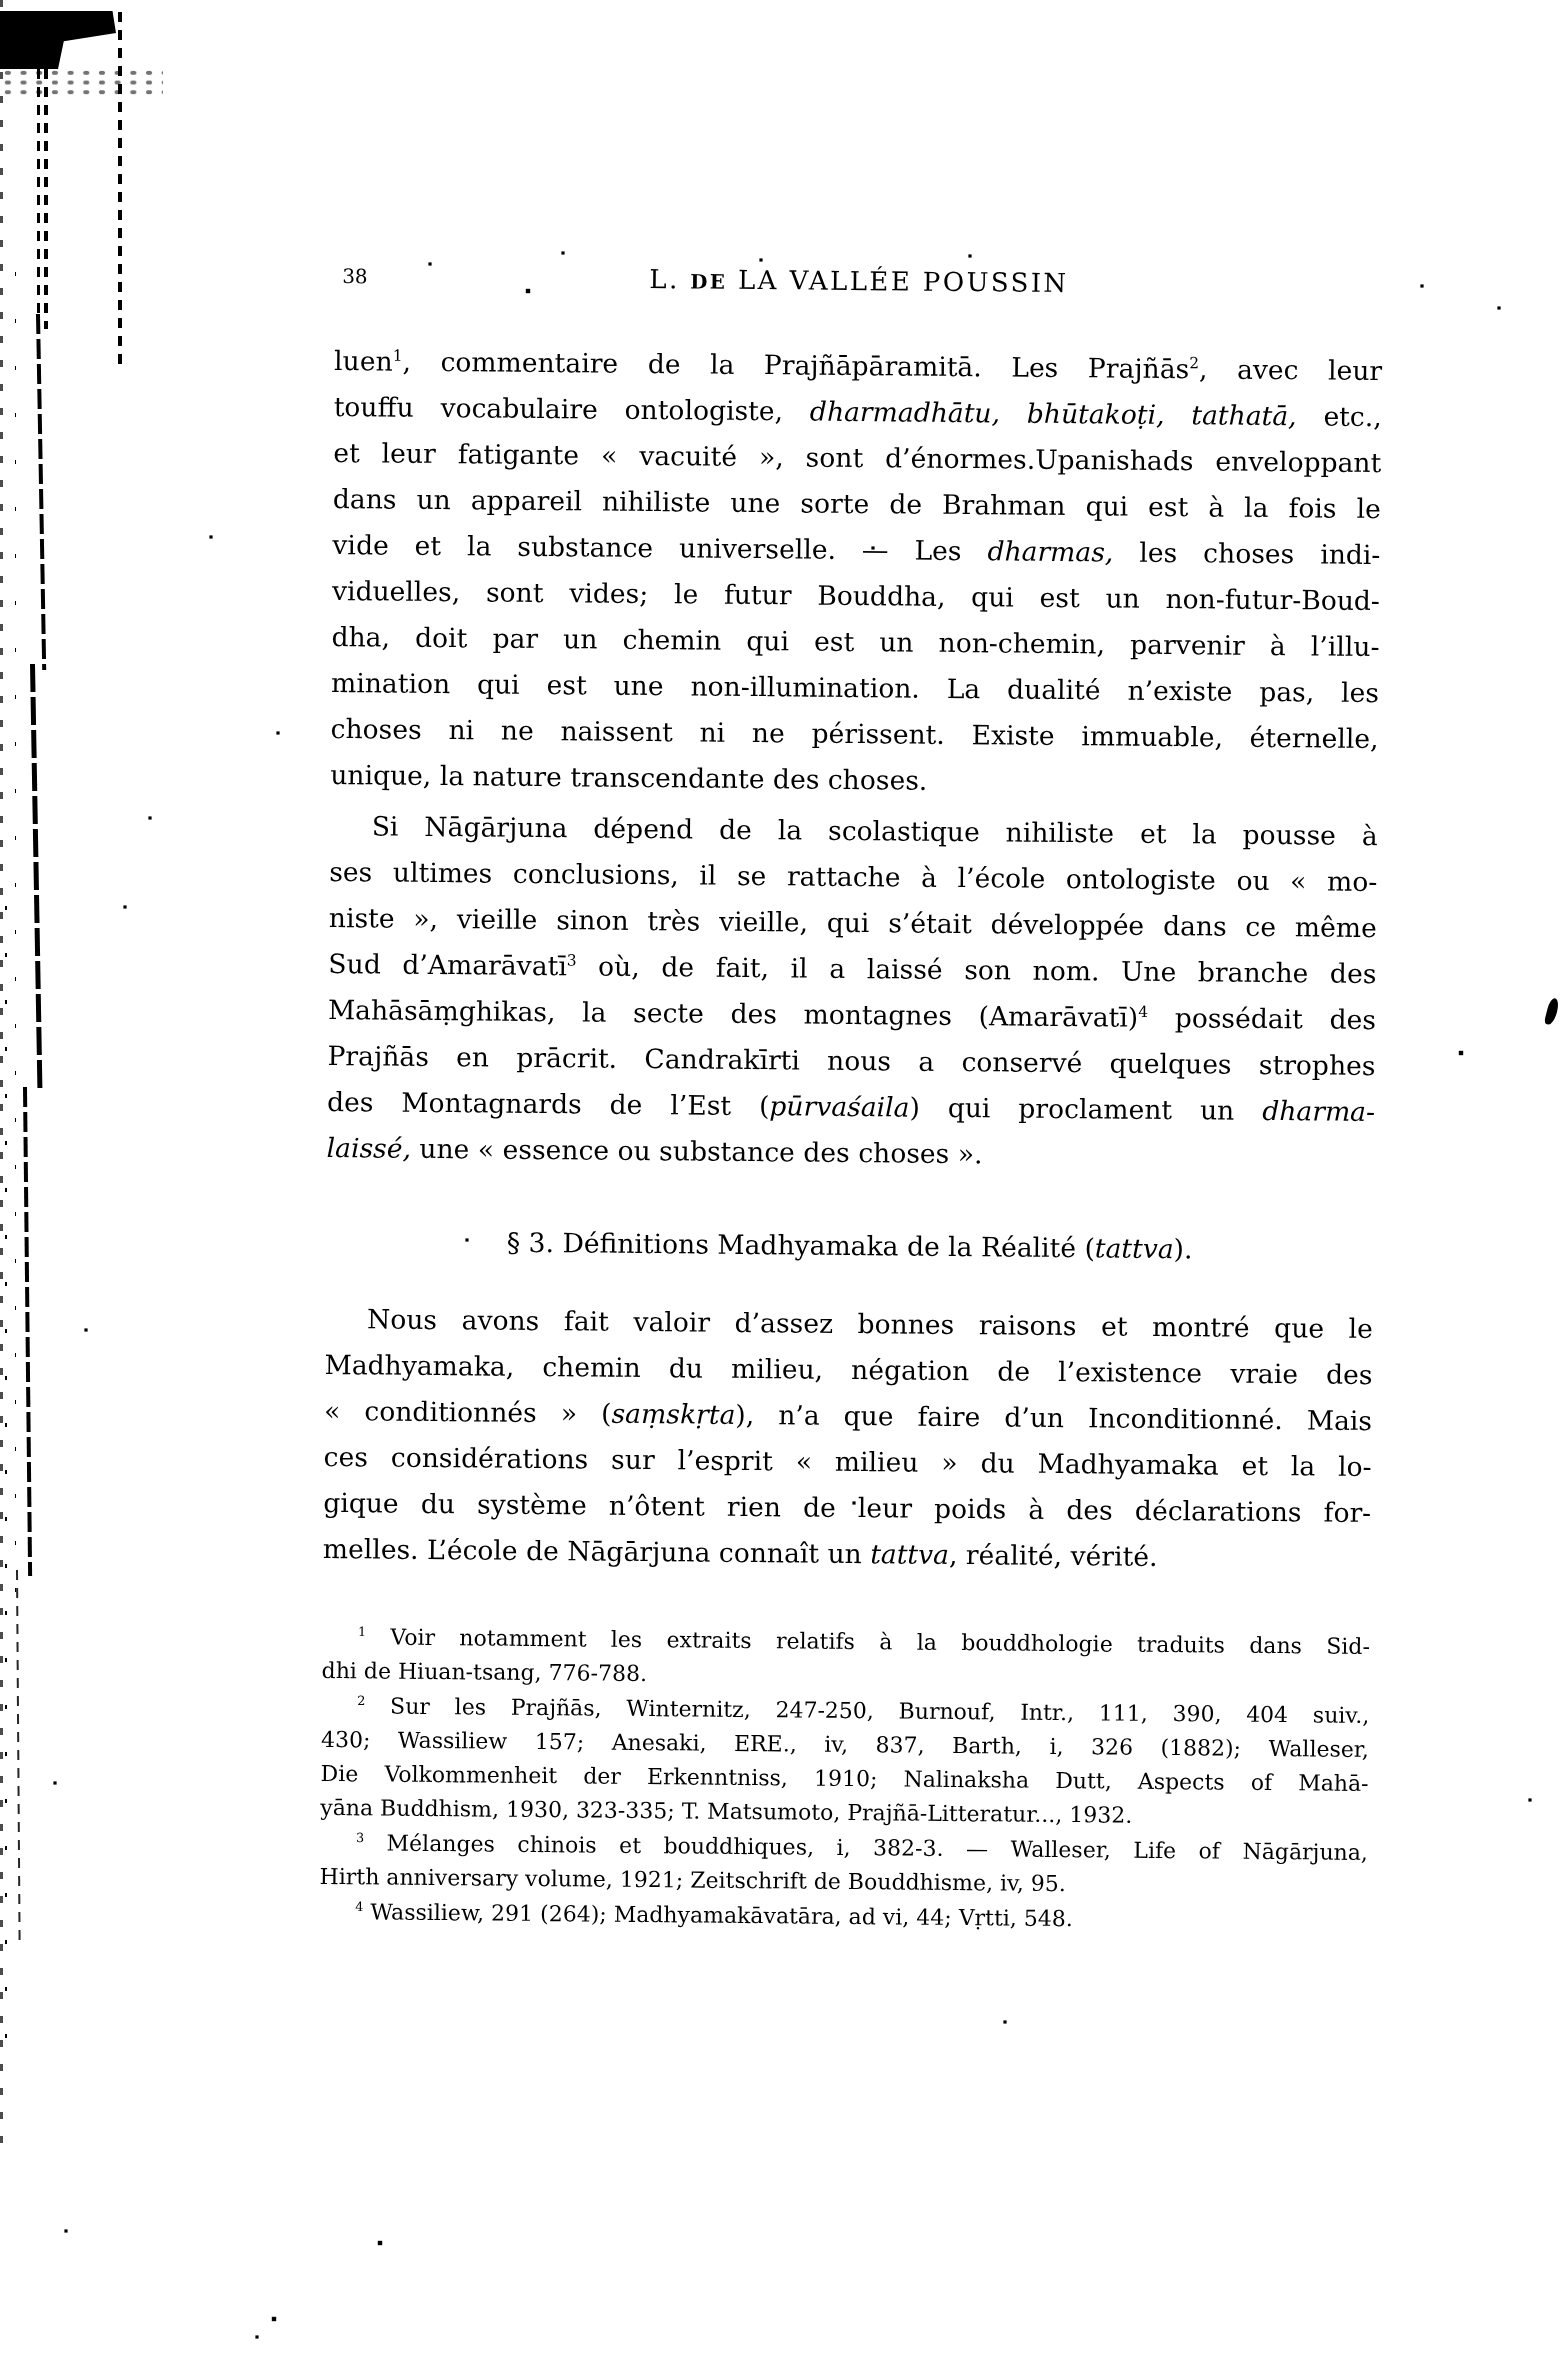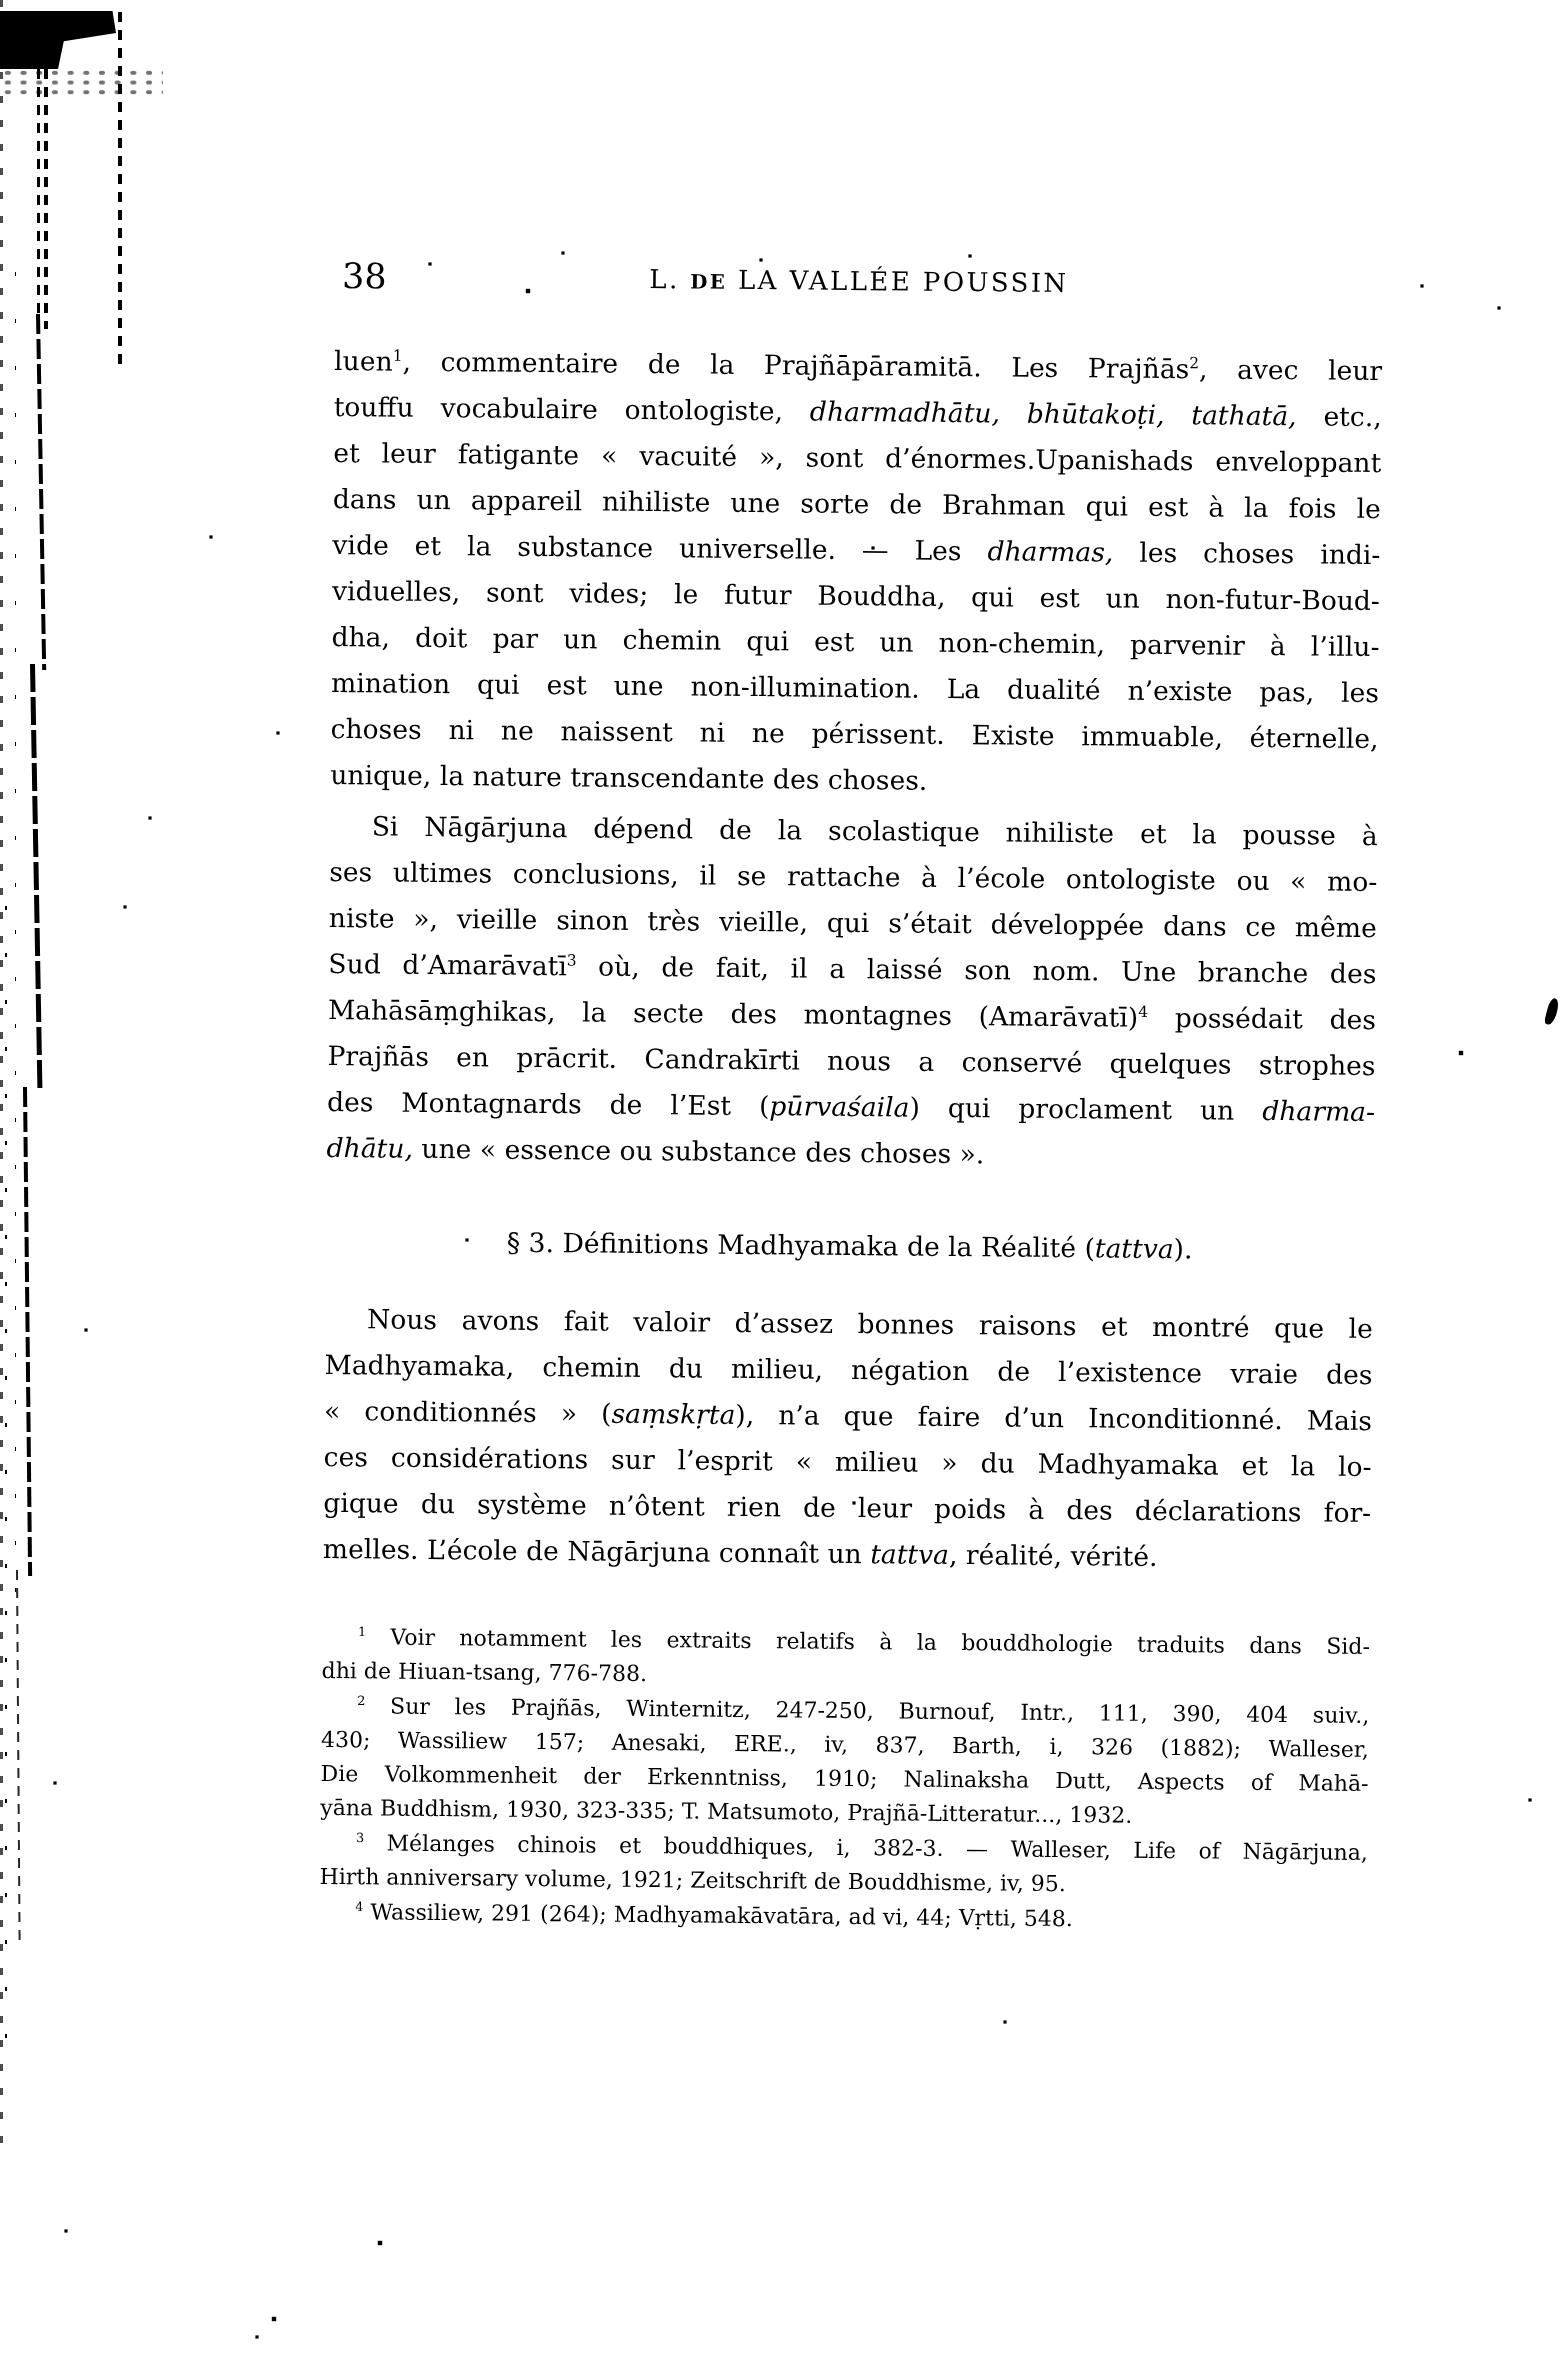--- a/index.html
+++ b/index.html
@@ -18,21 +18,21 @@
   
   #sheet {
     position:absolute; left:0; top:0; width:100%; height:100%;
     transform: rotate(0.55deg);
     transform-origin: 335px 278px;
   }
   
   .header-row { position:absolute; top:261px; left:335px; width:1048px; height:36px; }
   .page-number {
     position:absolute; left:7.2px; top:0;
-    font-size:35px; line-height:31px;
+    font-size:20px; line-height:31px;
   }
   .running-head {
     position:absolute; left:0; top:0; width:100%;
     text-align:center; font-size:26px; line-height:31px; letter-spacing:2.4px;
     white-space:nowrap;
   }
   .running-head .small-caps { font-size:0.76em;font-weight:bold; }
   
   .block { position:absolute; left:335px; width:1048px; }
   .block .line {
@@ -104,21 +104,21 @@
           <div class="line last"><span>unique, la nature transcendante des choses.</span></div>
         </div>
         <div class="block body" style="top: 803px;">
           <div class="line ind"><span>Si Nāgārjuna dépend de la scolastique nihiliste et la pousse à</span></div>
           <div class="line"><span>ses ultimes conclusions, il se rattache à l’école ontologiste ou « mo-</span></div>
           <div class="line"><span>niste », vieille sinon très vieille, qui s’était développée dans ce même</span></div>
           <div class="line"><span>Sud d’Amarāvatī</span><sup>3</sup><span> où, de fait, il a laissé son nom. Une branche des</span></div>
           <div class="line"><span>Mahāsāṃghikas, la secte des montagnes (Amarāvatī)</span><sup>4</sup><span> possédait des</span></div>
           <div class="line"><span>Prajñās en prācrit. Candrakīrti nous a conservé quelques strophes</span></div>
           <div class="line"><span>des Montagnards de l’Est (</span><em>pūrvaśaila</em><span>) qui proclament un </span><em>dharma-</em></div>
-          <div class="line last"><em>dhātu,</em><span> une « essence ou substance des choses ».</span></div>
+          <div class="line last"><em>laissé,</em><span> une « essence ou substance des choses ».</span></div>
         </div>
         <div class="block heading" style="top: 1218px;">
           <div class="line last"><span>§ 3. Définitions Madhyamaka de la Réalité (</span><em>tattva</em><span>).</span></div>
         </div>
         <div class="block body" style="top: 1296px;">
           <div class="line ind"><span>Nous avons fait valoir d’assez bonnes raisons et montré que le</span></div>
           <div class="line"><span>Madhyamaka, chemin du milieu, négation de l’existence vraie des</span></div>
           <div class="line"><span>« conditionnés » (</span><em>saṃskṛta</em><span>), n’a que faire d’un Inconditionné. Mais</span></div>
           <div class="line"><span>ces considérations sur l’esprit « milieu » du Madhyamaka et la lo-</span></div>
           <div class="line"><span>gique du système n’ôtent rien de leur poids à des déclarations for-</span></div>

